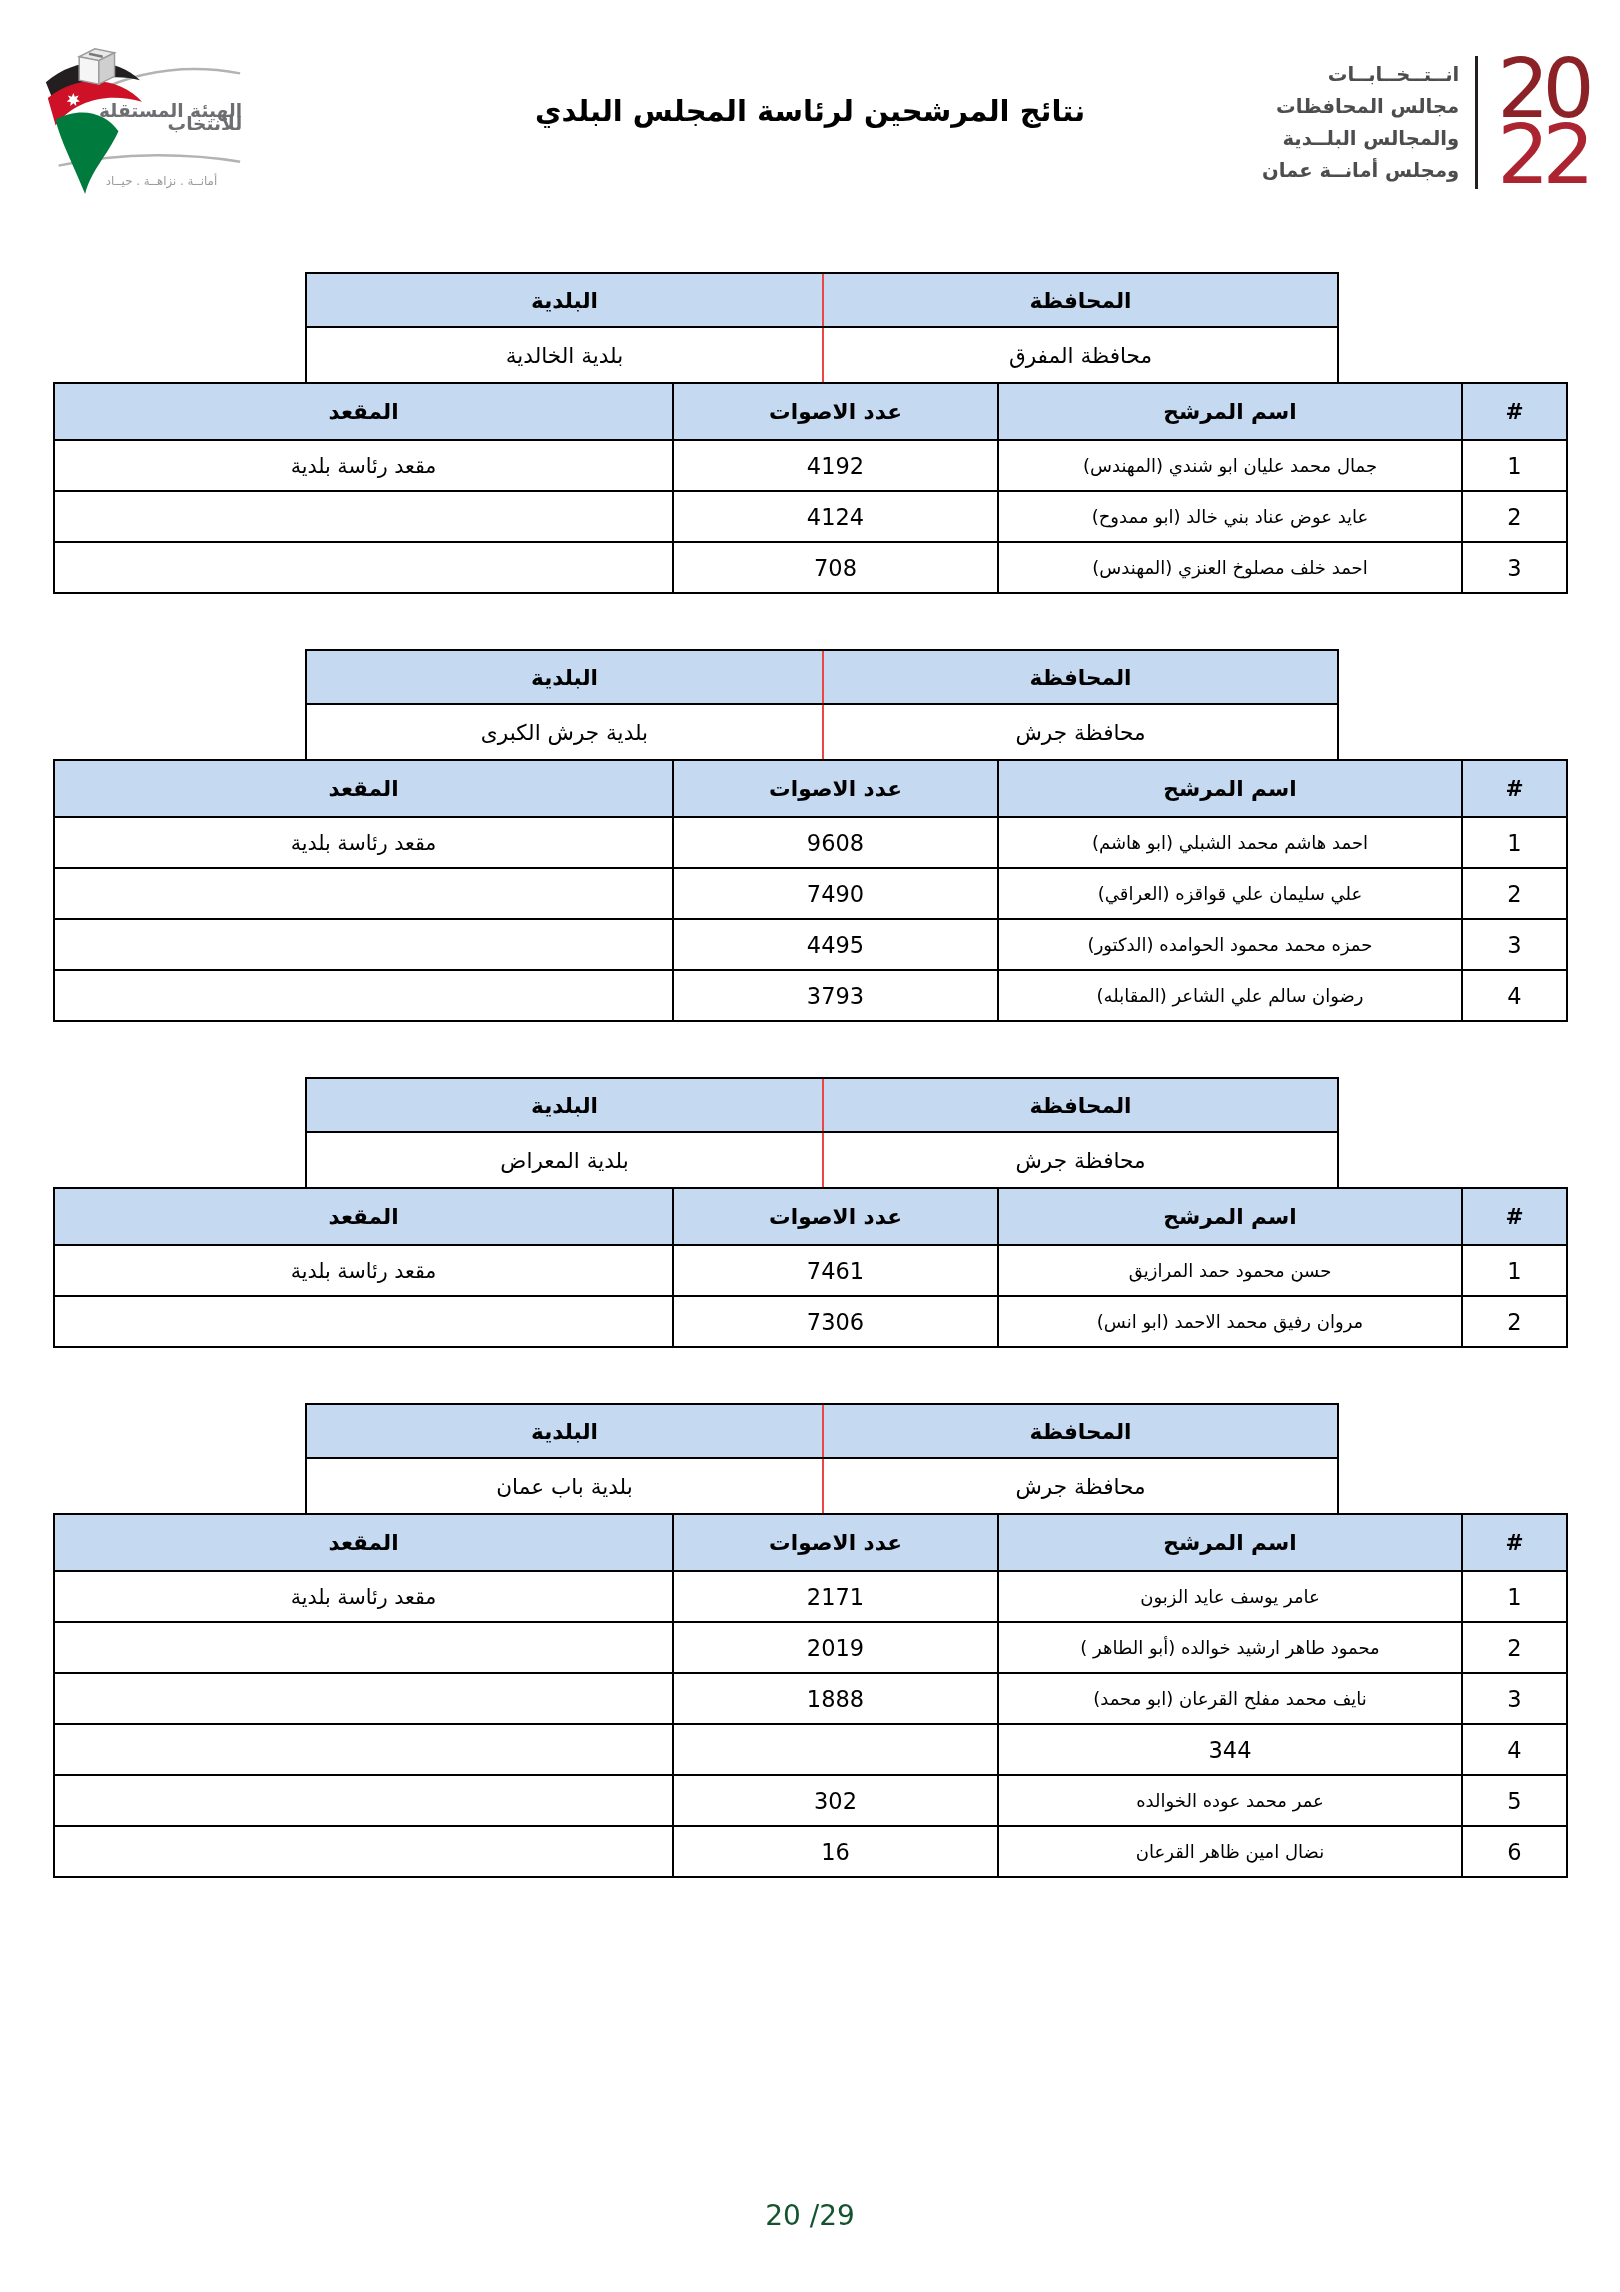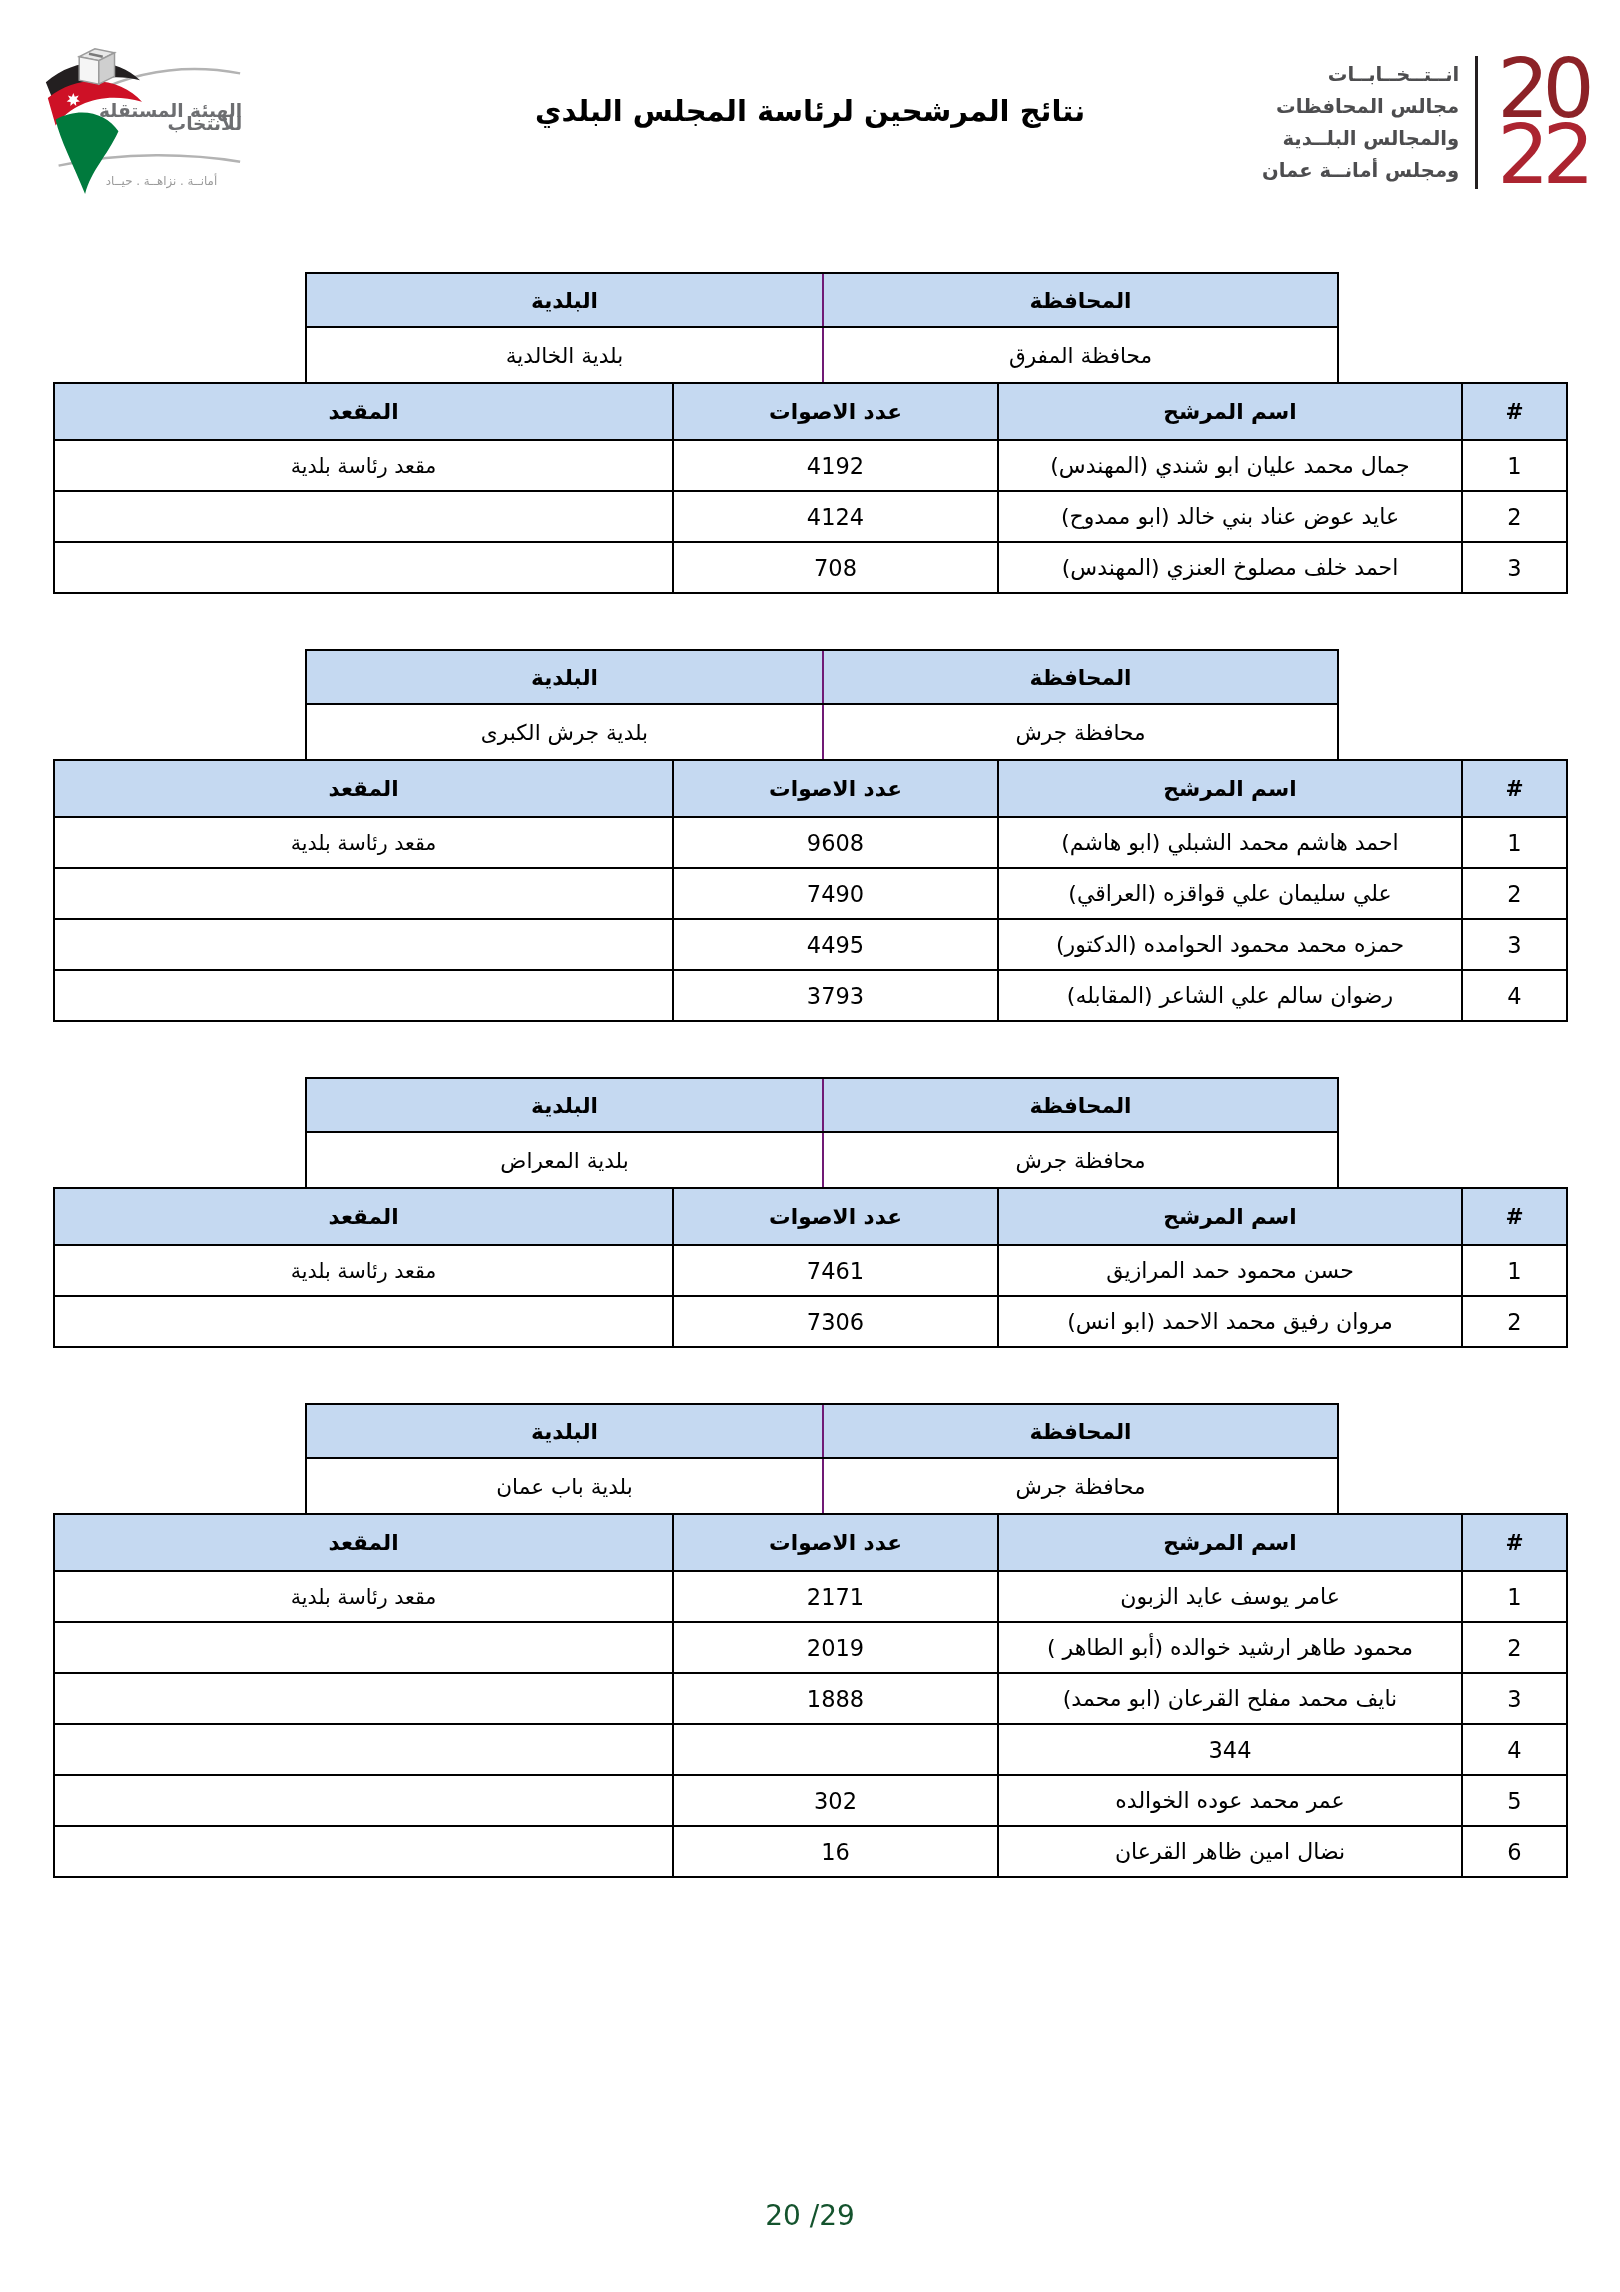--- a/index.html
+++ b/index.html
@@ -43,31 +43,31 @@
 
   
   .content { position:absolute; top:272px; right:52px; width:1515px; }
   .table-block + .table-block { margin-top:55px; }
 
   .mini-table { width:1034px; margin-left:auto; margin-right:229px;
                 border:2px solid #000; border-bottom:none; }
   .mini-row { display:grid; grid-template-columns:1fr 1fr; height:54px; }
   .mini-row.head { background:#c5d9f1; border-bottom:2px solid #000; font-weight:bold; }
   .mini-row > div { display:flex; align-items:center; justify-content:center; font-size:21.6px; }
-  .mini-row > div:first-child { border-left:2px solid #701a75; }
+  .mini-row > div:first-child { border-left:2px solid #ef4444; }
 
   .main-table { width:100%; border:2px solid #000; border-top:2.9px solid #000; }
   .main-head, .main-row { display:grid; grid-template-columns:105px 464px 325px 1fr; }
   .main-head { height:55px; background:#c5d9f1; font-weight:bold; }
   .main-row  { height:51px; border-top:2.9px solid #000; background:#fff; }
   .main-head > div, .main-row > div { display:flex; align-items:center; justify-content:center; }
   .main-head > div { font-size:21.6px; }
   .main-head > div:nth-child(-n+3), .main-row > div:nth-child(-n+3) { border-left:2px solid #000; }
   .cell-num   { font-size:22.5px; direction:ltr; }
-  .cell-name  { font-size:22px; }
+  .cell-name  { font-size:18px; }
   .cell-votes { font-size:22.5px; direction:ltr; }
   .cell-seat  { font-size:20.6px; }
 
   
   .footer { position:absolute; bottom:61px; left:0; right:0; text-align:center;
             font-size:28px; color:#14532d; direction:ltr; }
 </style>
 </head>
 <body>
 

